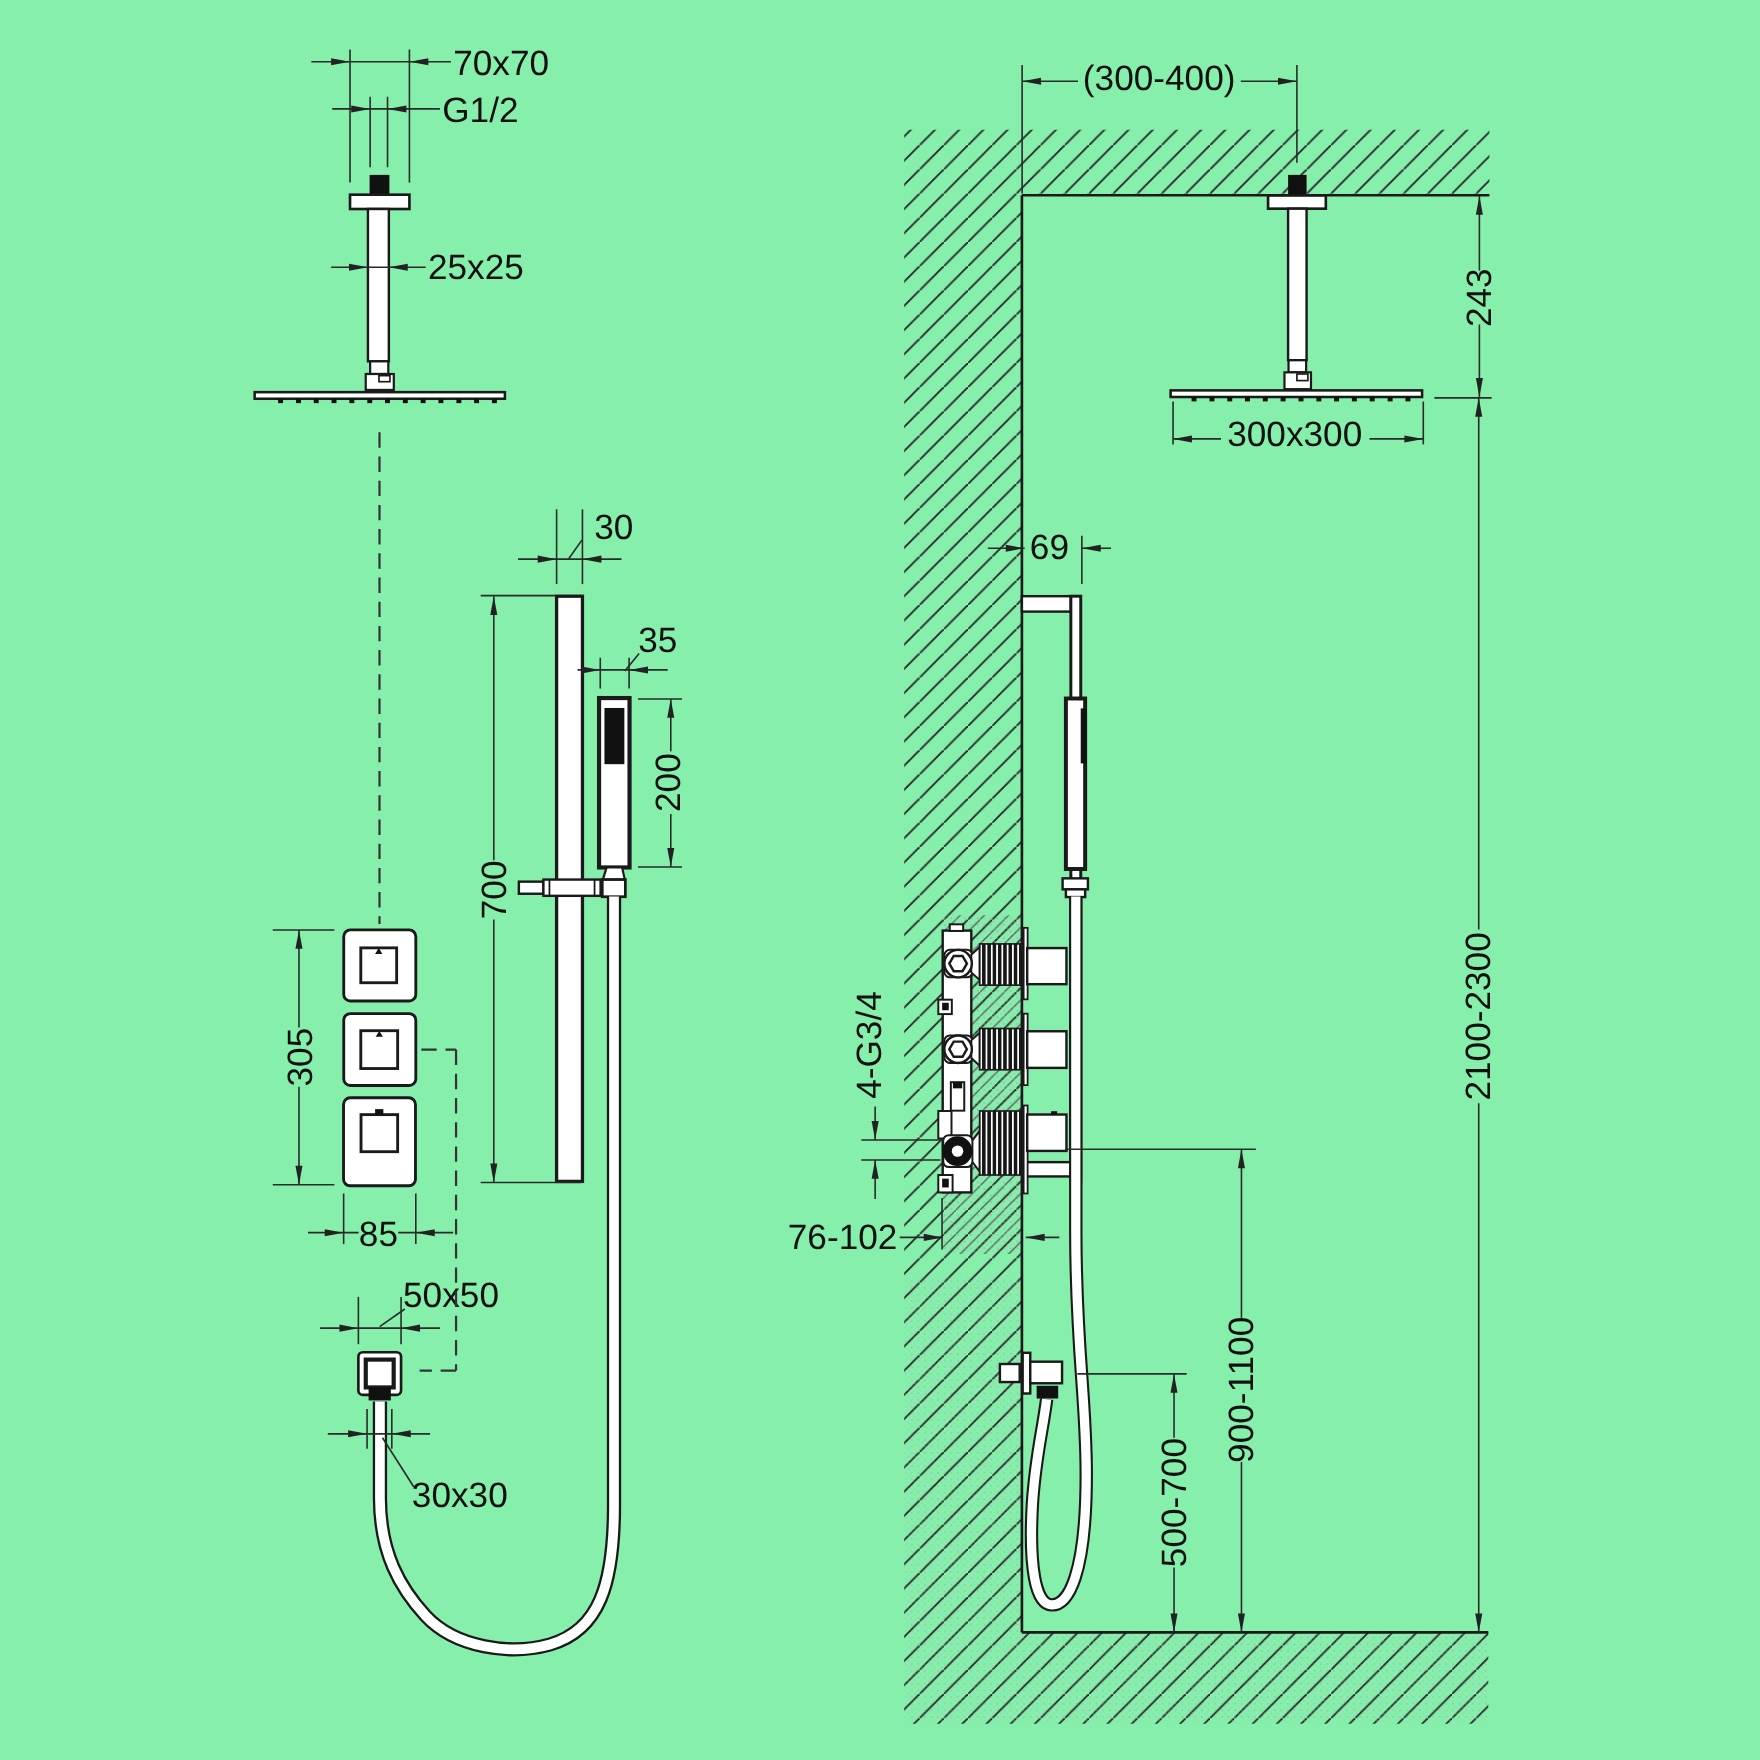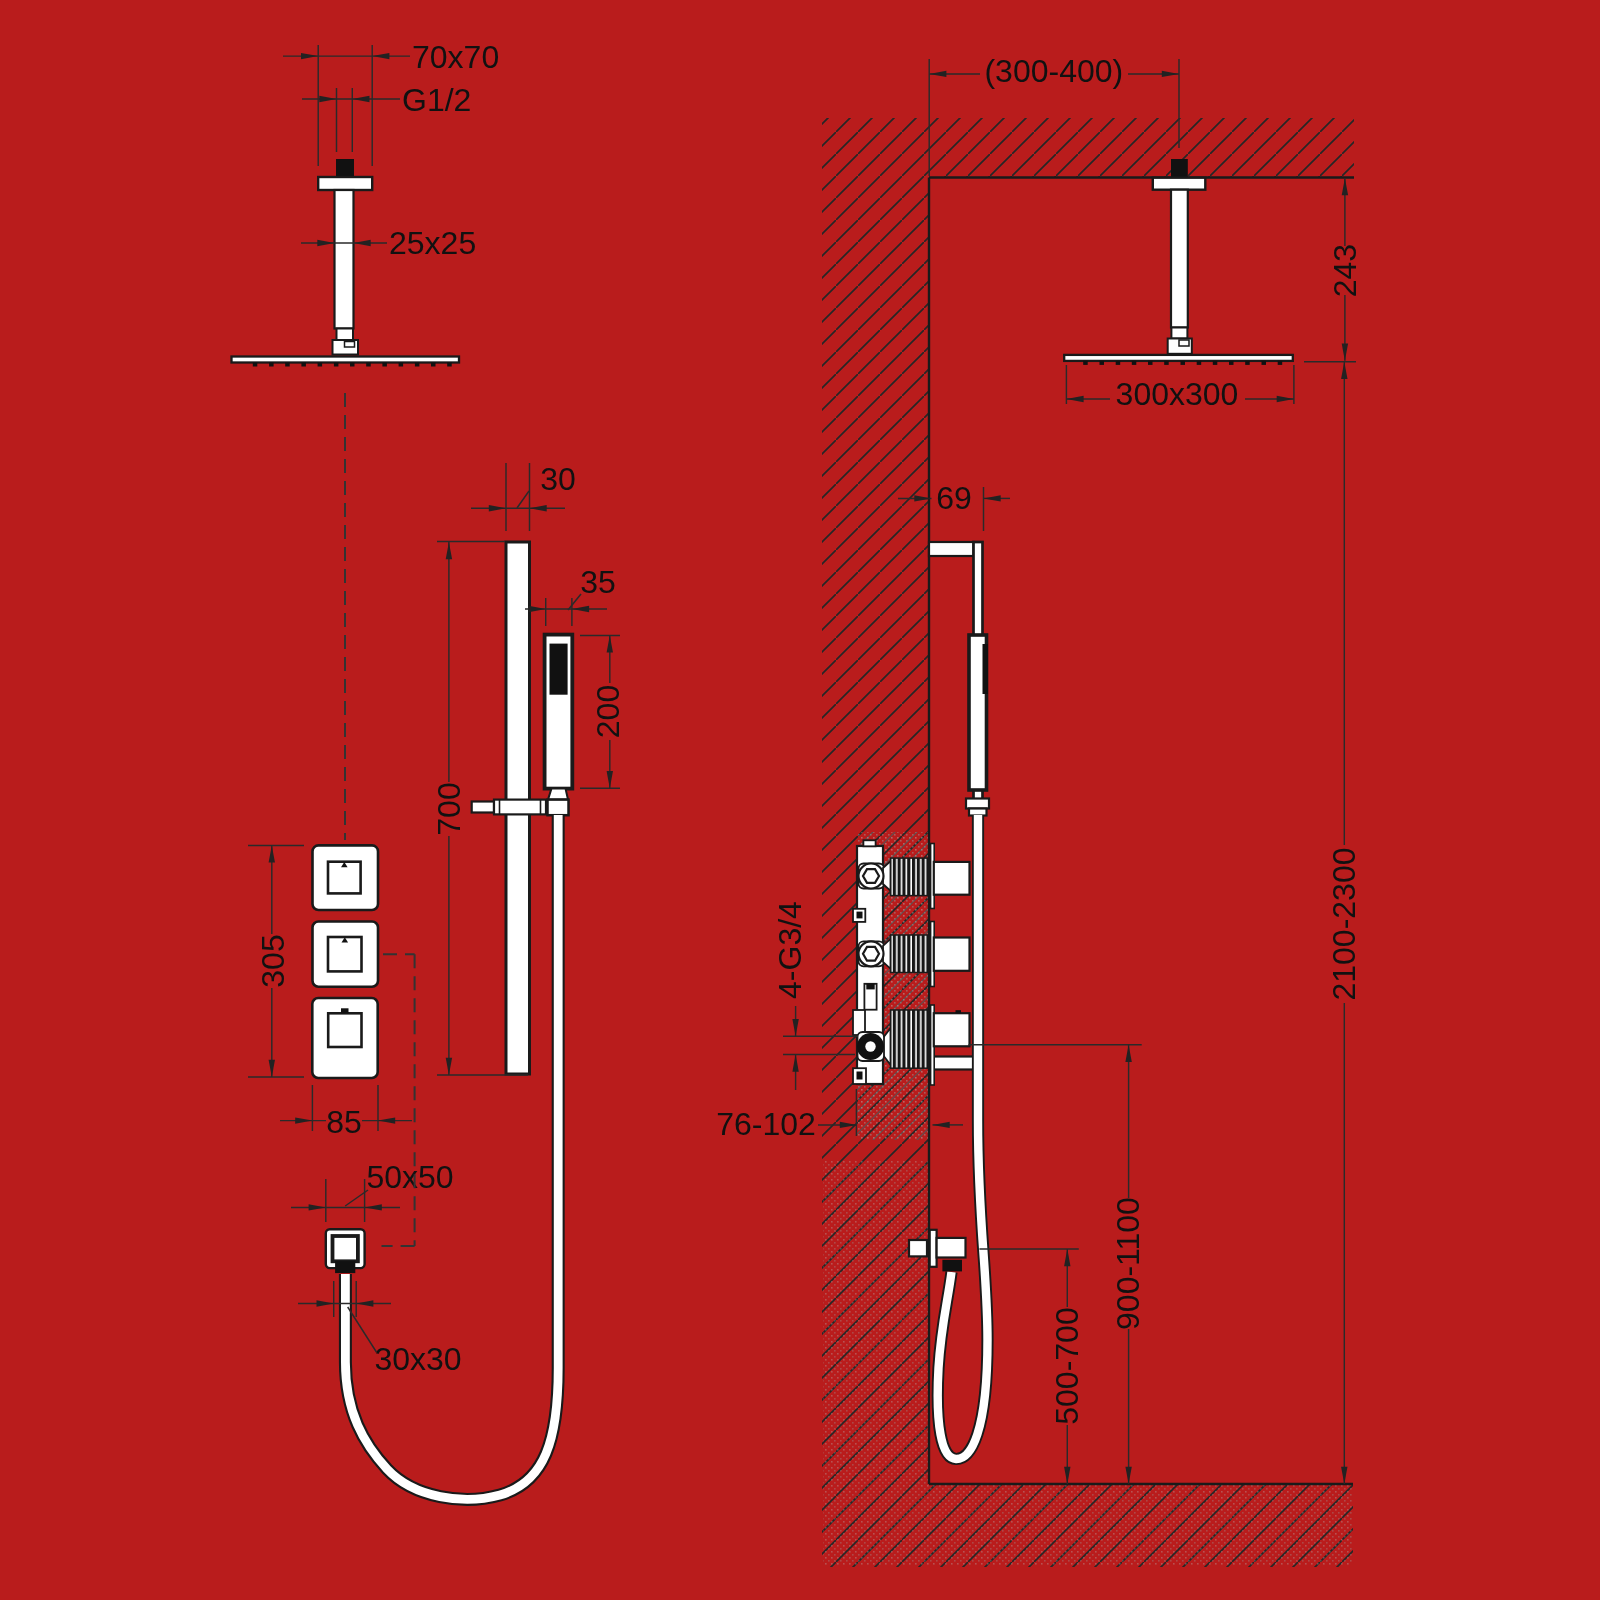--- a/index.html
+++ b/index.html
@@ -1,16 +1,16 @@
 <!DOCTYPE html>
 <html><head>
 <meta charset="utf-8">
 <style>
   html,body{margin:0;padding:0;background:#fff;}
-  .page{position:relative;width:1600px;height:1600px;background:#b91c1c;overflow:hidden;}
+  .page{position:relative;width:1600px;height:1600px;background:#86efac;overflow:hidden;}
   svg{position:absolute;left:0;top:0;}
   text{font-family:"Liberation Sans", sans-serif;font-size:32px;fill:#111;}
 </style>
 </head>
 <body>
 <div class="page">
 <svg width="1600" height="1600" viewBox="0 0 1600 1600">
 <defs>
   <pattern id="hat" width="22" height="22" patternUnits="userSpaceOnUse">
     <path d="M-1,23 L23,-1" stroke="#262626" stroke-width="1.7" fill="none"></path>

